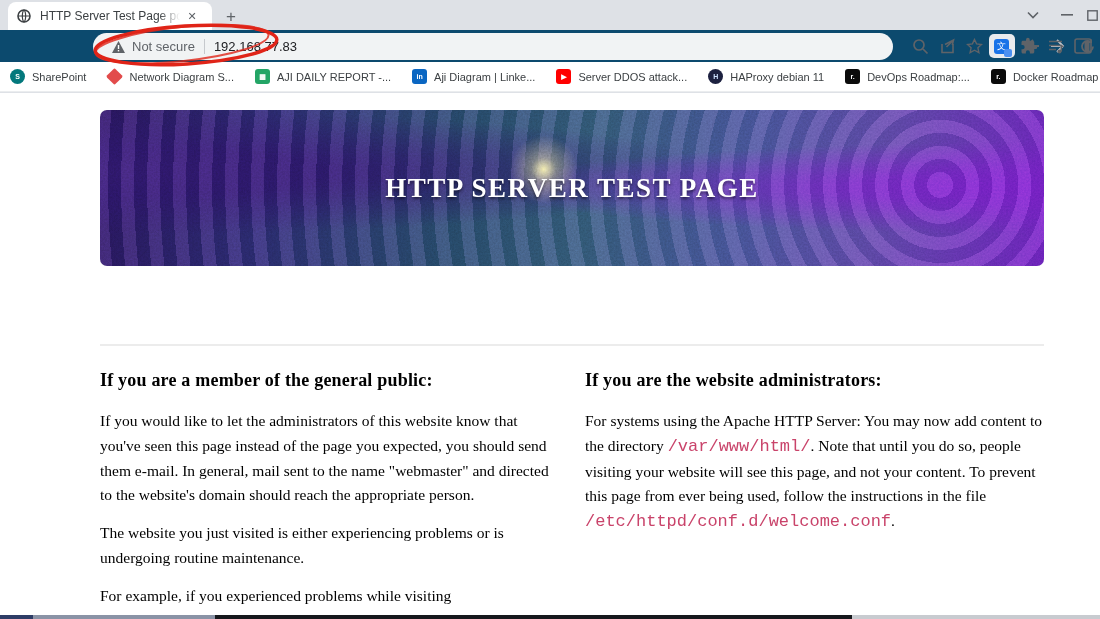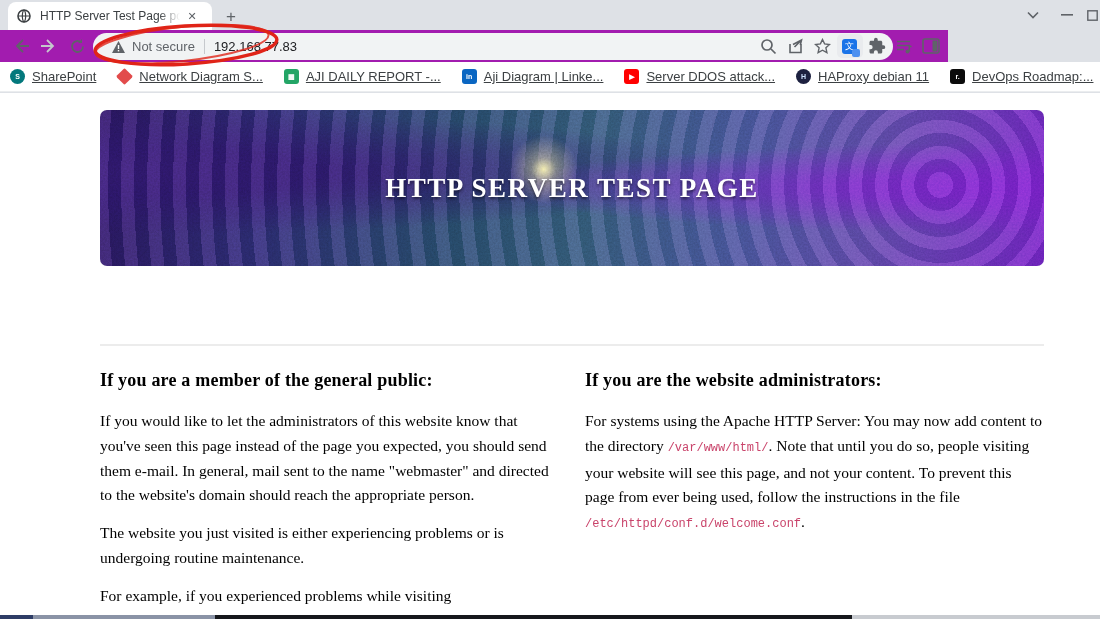--- a/index.html
+++ b/index.html
@@ -14,22 +14,22 @@
   .tab-title { font-size:12px; color:#3c4043; white-space:nowrap; overflow:hidden; width:140px;
                -webkit-mask-image:linear-gradient(90deg,#000 85%,transparent); }
   .tab-close { width:16px; height:16px; margin-left:4px; display:flex; align-items:center; justify-content:center;
                font-size:11px; color:#5f6368; cursor:pointer; flex:none; }
   .new-tab { position:absolute; left:220px; top:6px; width:22px; height:22px; display:flex; align-items:center;
              justify-content:center; font-size:17px; color:#5f6368; cursor:pointer; }
   .win-controls { position:absolute; right:0; top:0; height:30px; display:flex; align-items:center; }
   .win-btn { width:34px; height:30px; display:flex; align-items:center; justify-content:center; color:#5f6368; }
 
   
-  .toolbar { position:absolute; left:0; top:30px; width:948px; height:32px; background:#a21caf;
-             display:flex; align-items:center; }
+  .toolbar { position:absolute; left:0; top:30px; width:1100px; height:32px; background:#0c4a6e;
+             display:flex; align-items:center;justify-content:flex-end; }
   .nav-icon { width:26px; height:26px; display:flex; align-items:center; justify-content:center; flex:none; }
   .nav-back { margin-left:8px; } .nav-fwd { margin-left:2px; } .nav-reload { margin-left:2px; }
   .omnibox { position:absolute; left:93px; top:3px; width:800px; height:27px; background:#f1f3f4;
              border-radius:14px; display:flex; align-items:center; padding:0 12px; }
   .omni-warning { width:15px; height:14px; margin:0 6px 0 6px; flex:none; }
   .omni-notsecure { font-size:13px; color:#5f6368; margin-right:9px; }
   .omni-divider { width:1px; height:15px; background:#c6c9cd; margin-right:9px; }
   .omni-url { font-size:13px; color:#202124; }
   .toolbar-right { position:absolute; right:4px; top:0; height:32px; display:flex; align-items:center; }
   .tb-icon { width:27px; height:27px; display:flex; align-items:center; justify-content:center; flex:none; cursor:pointer; }
@@ -40,21 +40,21 @@
   .translate-sq::after { content:""; position:absolute; right:-3px; bottom:-3px; width:8px; height:8px;
                          background:#4d90f0; border-radius:2px; }
 
   
   .bookmarks { position:absolute; left:0; top:62px; width:1100px; height:30px; background:#ffffff;
                border-bottom:1px solid #ebedef; display:flex; align-items:center; padding-left:10px;
                overflow:hidden; white-space:nowrap; }
   .bookmark { display:inline-flex; align-items:center; margin-right:21px; cursor:pointer; flex:none; }
   .bm-icon { width:15px; height:15px; border-radius:3px; margin-right:7px; display:flex; align-items:center;
              justify-content:center; font-family:"Liberation Sans",sans-serif; font-weight:bold; flex:none; }
-  .bm-label { font-size:13px; color:#3c4043;text-decoration:underline; }
+  .bm-label { font-size:11px; color:#3c4043; }
 
   
   .content { position:absolute; left:0; top:93px; width:1100px; height:522px; background:#ffffff;
              overflow:hidden; font-family:"Liberation Serif", serif; color:#000; }
   .banner { position:absolute; left:100px; top:17px; width:944px; height:156px; border-radius:7px;
             overflow:hidden;
             background:
               radial-gradient(circle at 47% 38%, rgba(252,244,170,0.95) 0px, rgba(250,240,160,0.35) 12px, rgba(250,240,160,0.0) 34px),
               repeating-radial-gradient(circle at 89% 48%, rgba(148,84,214,0.28) 0 13px, rgba(64,26,128,0.28) 13px 26px),
               radial-gradient(ellipse at 102% 50%, #7a1fd0 0%, rgba(122,31,208,0.75) 16%, rgba(122,31,208,0) 42%),
@@ -65,21 +65,21 @@
   .banner-title { position:absolute; inset:0; display:flex; align-items:center; justify-content:center;
                   color:#ffffff; font-size:27px; font-weight:bold; letter-spacing:1.5px;
                   text-shadow:0 2px 3px rgba(0,0,0,0.55); }
   .intro { position:absolute; left:100px; top:173px; width:944px; font-size:17px; line-height:25.5px; }
   .seg-link { color:#2433cf; cursor:pointer; }
   .rule { position:absolute; left:100px; top:251px; width:944px; height:2px; background:#ececec; }
   .cols { position:absolute; left:100px; top:277px; width:944px; display:flex; gap:27px; }
   .col { width:458px; flex:none; }
   .col h2 { font-size:18px; font-weight:bold; margin-bottom:18px; letter-spacing:0.2px; }
   .col p { font-size:15.5px; line-height:24.8px; margin-bottom:13px; }
-  .seg-code { font-family:"Liberation Mono", monospace; font-size:12px; color:#c9436a; }
+  .seg-code { font-family:"Liberation Mono", monospace; font-size:17px; color:#c9436a; }
 
   
   .bottom-strip { position:absolute; left:0; bottom:0; width:1100px; height:4px; display:flex; }
   .bs1 { width:33px; background:#2e3d66; } .bs2 { width:182px; background:#8a93a6; }
   .bs3 { width:637px; background:#16181c; } .bs4 { flex:1; background:#c8cbd0; }
 
   
   .annotation { position:absolute; left:0; top:0; width:1100px; height:110px; pointer-events:none; z-index:50; }
 
   svg.ic { display:block; }

